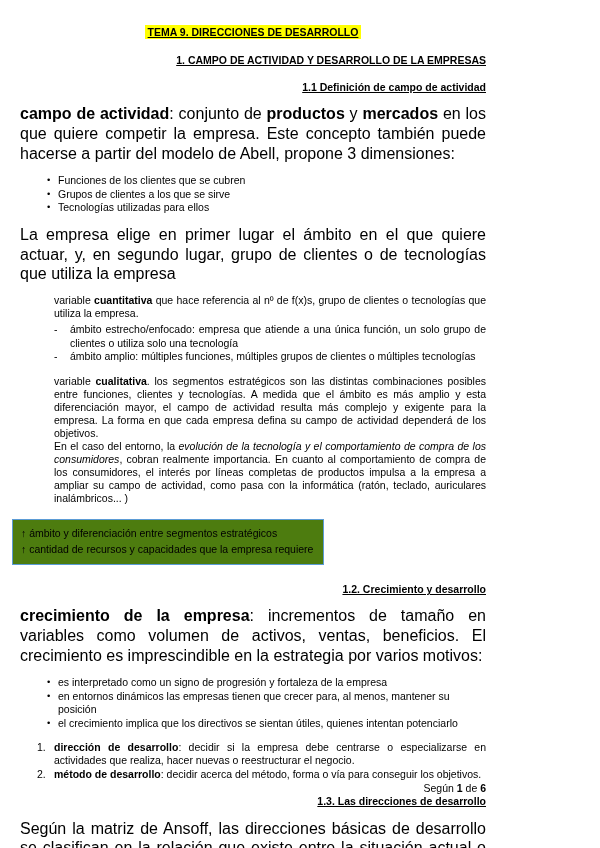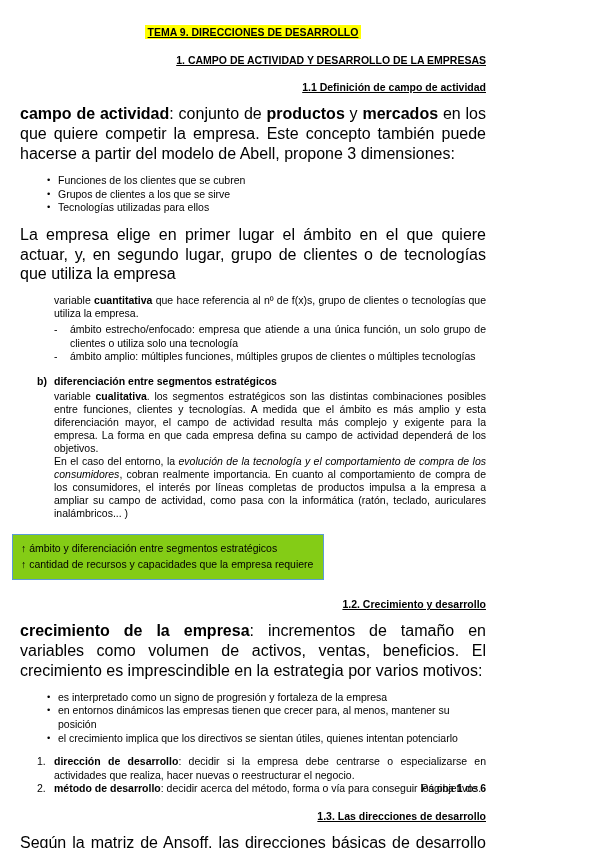--- a/index.html
+++ b/index.html
@@ -37,21 +37,21 @@
   .alpha-body { margin: 1px 0 3px 34px; text-align: justify; font-size: 10.5px; line-height: 1.24; }
   .dash-row { display: flex; margin-left: 34px; font-size: 10.5px; line-height: 1.26; }
   .dash-marker { flex: none; width: 16px; }
   .dash-text { flex: 1; text-align: justify; }
   .callout {
     display: inline-block;
     border: 1px solid #5b9bd5;
     margin: 2px 0 4px -8px;
     padding: 4px 10px 5px 8px;
     font-size: 10.5px; line-height: 1.25;
-    background: #84cc16;
+    background: #4d7c0f;
   }
   .callout-line { margin: 3px 0; }
   .ol { margin: 0 0 10px 0; }
   .oli { display: flex; padding-left: 17px; font-size: 10.5px; line-height: 1.3; }
   .num { flex: none; width: 17px; }
   .oli-text { flex: 1; text-align: justify; }
   .b { font-weight: bold; }
   .i { font-style: italic; }
   .footer { position: absolute; right: 38px; bottom: 54px; font-size: 10.5px; }
 </style>
@@ -76,21 +76,20 @@
         <div class="alpha-body">variable <span class="b">cuantitativa</span> que hace referencia al nº de f(x)s, grupo de clientes o tecnologías que utiliza la empresa.</div>
         <div class="dash-row">
           <span class="dash-marker">-</span>
           <span class="dash-text">ámbito estrecho/enfocado: empresa que atiende a una única función, un solo grupo de clientes o utiliza solo una tecnología</span>
         </div>
         <div class="dash-row">
           <span class="dash-marker">-</span>
           <span class="dash-text">ámbito amplio: múltiples funciones, múltiples grupos de clientes o múltiples tecnologías</span>
         </div>
       </div><div class="alpha">
-        <div class="alpha-head"><span class="alpha-label">b)</span><span class="alpha-headtext">diferenciación entre segmentos estratégicos</span></div>
         <div class="alpha-body">variable <span class="b">cualitativa</span>. los segmentos estratégicos son las distintas combinaciones posibles entre funciones, clientes y tecnologías. A medida que el ámbito es más amplio y esta diferenciación mayor, el campo de actividad resulta más complejo y exigente para la empresa. La forma en que cada empresa defina su campo de actividad dependerá de los objetivos.<br>En el caso del entorno, la <span class="i">evolución de la tecnología y el comportamiento de compra de los consumidores</span>, cobran realmente importancia. En cuanto al comportamiento de compra de los consumidores, el interés por líneas completas de productos impulsa a la empresa a ampliar su campo de actividad, como pasa con la informática (ratón, teclado, auriculares inalámbricos... )</div>
       </div><div class="callout" style="border-color: rgb(91, 155, 213);"><div class="callout-line">↑ ámbito y diferenciación entre segmentos estratégicos</div><div class="callout-line">↑ cantidad de recursos y capacidades que la empresa requiere</div></div><div class="heading lvl2">1.2. Crecimiento y desarrollo</div><div class="para"><span class="b">crecimiento de la empresa</span>: incrementos de tamaño en variables como volumen de activos, ventas, beneficios. El crecimiento es imprescindible en la estrategia por varios motivos:</div><div class="ul">
         <div class="li">
           <span class="marker">•</span>
           <span class="li-text">es interpretado como un signo de progresión y fortaleza de la empresa</span>
         </div>
         <div class="li">
           <span class="marker">•</span>
           <span class="li-text">en entornos dinámicos las empresas tienen que crecer para, al menos, mantener su posición</span>
         </div>
@@ -101,14 +100,14 @@
       </div><div class="ol">
         <div class="oli">
           <span class="num">1.</span>
           <span class="oli-text"><span class="b">dirección de desarrollo</span>: decidir si la empresa debe centrarse o especializarse en actividades que realiza, hacer nuevas o reestructurar el negocio.</span>
         </div>
         <div class="oli">
           <span class="num">2.</span>
           <span class="oli-text"><span class="b">método de desarrollo</span>: decidir acerca del método, forma o vía para conseguir los objetivos.</span>
         </div>
       </div><div class="heading lvl2">1.3. Las direcciones de desarrollo</div><div class="para">Según la matriz de Ansoff, las direcciones básicas de desarrollo se clasifican en la relación que existe entre la situación actual o tradicional de la empresa y los nuevos desarrollos, tanto en productos como en mercados. Así, hay dos estrategias básicas a grandes rasgos: expansión y diversificación.</div></div>
-  <div class="footer"><span>Página </span><span class="b">1</span><span> de </span><span class="b">6</span></div>
+  <div class="footer"><span>Según </span><span class="b">1</span><span> de </span><span class="b">6</span></div>
 </div>
 
 </body></html>

